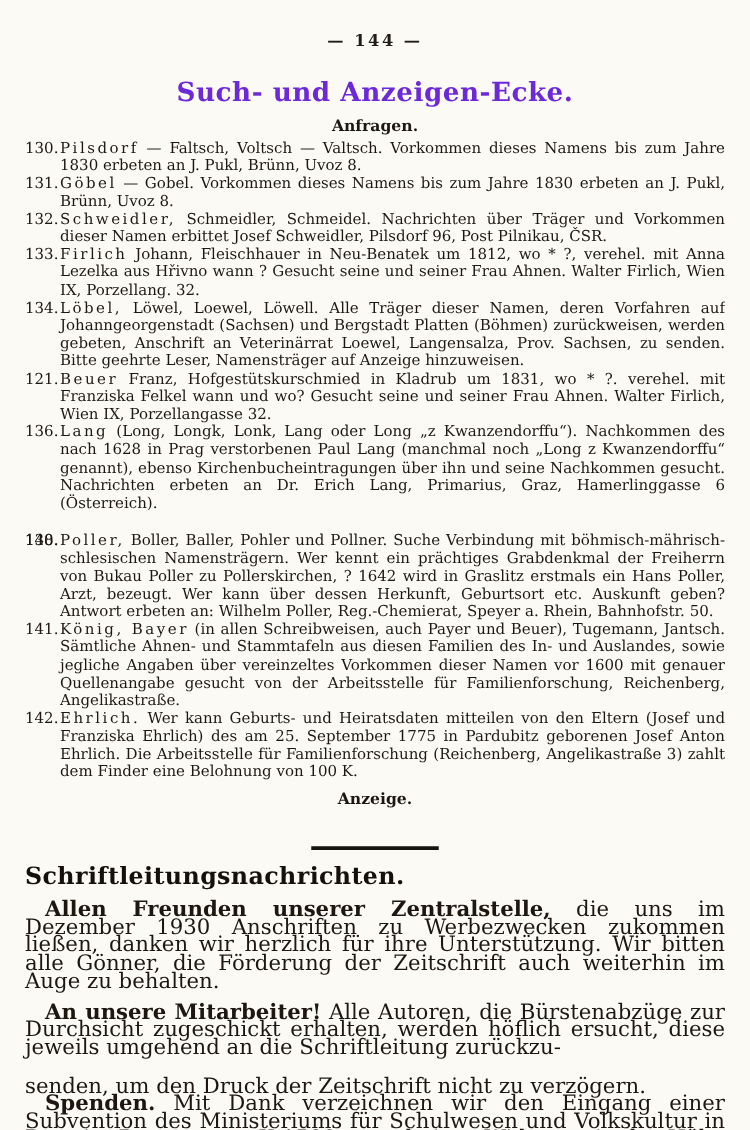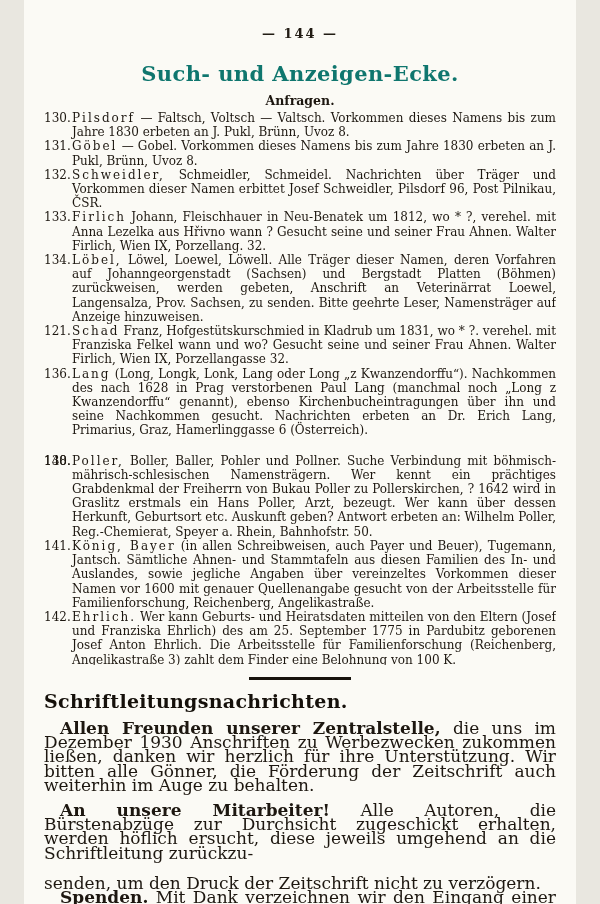--- a/index.html
+++ b/index.html
@@ -1,19 +1,19 @@
 <!DOCTYPE html>
 <html><head>
 <meta charset="utf-8">
 <style>
   html, body { margin: 0; padding: 0; }
   body { background: #e9e7e0; }
   .page {
     position: relative;
-    width: 552px; height: 904px;
+    width: 600px; height: 904px;
     margin: 0 auto;
     background: #fbfaf5;
     box-sizing: border-box;
     padding: 26px 20px 0 20px;
     font-family: "DejaVu Serif", "Liberation Serif", serif;
     color: #1d1710;
     overflow: hidden;
   }
   .pagenum {
     text-align: center;
@@ -21,21 +21,21 @@
     font-weight: bold;
     letter-spacing: 2px;
     color: #221c14;
   }
   .title1 {
     margin: 20px 0 7px 0;
     text-align: center;
     font-size: 21px;
     font-weight: bold;
     letter-spacing: 0.4px;
-    color: #0f766e;
+    color: #6d28d9;
   }
   .title2 {
     margin: 4px 0 9px 0;
     font-size: 19px;
     font-weight: bold;
     letter-spacing: 0.3px;
     color: #15100a;
   }
   .cols { display: flex; gap: 16px; flex-direction: column; }
   .col { flex: 1 1 0; min-width: 0; text-align: justify; }
@@ -85,21 +85,21 @@
 
   <div class="cols s1cols">
     <div class="col">
       <div class="subhead">Anfragen.</div>
       <div id="s1-left">
           <div class="entry"><span class="num">130.</span><span class="lead">Pilsdorf</span> <span>— Faltsch, Voltsch — Valtsch. Vorkommen dieses Namens bis zum Jahre 1830 erbeten an J. Pukl, Brünn, Uvoz 8.</span></div>
           <div class="entry"><span class="num">131.</span><span class="lead">Göbel</span> <span>— Gobel. Vorkommen dieses Namens bis zum Jahre 1830 erbeten an J. Pukl, Brünn, Uvoz 8.</span></div>
           <div class="entry"><span class="num">132.</span><span class="lead">Schweidler,</span> <span>Schmeidler, Schmeidel. Nachrichten über Träger und Vorkommen dieser Namen erbittet Josef Schweidler, Pilsdorf 96, Post Pilnikau, ČSR.</span></div>
           <div class="entry"><span class="num">133.</span><span class="lead">Firlich</span> <span>Johann, Fleischhauer in Neu-Benatek um 1812, wo * ?, verehel. mit Anna Lezelka aus Hřivno wann ? Gesucht seine und seiner Frau Ahnen. Walter Firlich, Wien IX, Porzellang. 32.</span></div>
           <div class="entry"><span class="num">134.</span><span class="lead">Löbel,</span> <span>Löwel, Loewel, Löwell. Alle Träger dieser Namen, deren Vorfahren auf Johanngeorgenstadt (Sachsen) und Bergstadt Platten (Böhmen) zurückweisen, werden gebeten, Anschrift an Veterinärrat Loewel, Langensalza, Prov. Sachsen, zu senden. Bitte geehrte Leser, Namensträger auf Anzeige hinzuweisen.</span></div>
-          <div class="entry"><span class="num">121.</span><span class="lead">Schad</span> <span>Franz, Hofgestütskurschmied in Kladrub um 1831, wo * ?. verehel. mit Franziska Felkel wann und wo? Gesucht seine und seiner Frau Ahnen. Walter Firlich, Wien IX, Porzellangasse 32.</span></div>
+          <div class="entry"><span class="num">121.</span><span class="lead">Beuer</span> <span>Franz, Hofgestütskurschmied in Kladrub um 1831, wo * ?. verehel. mit Franziska Felkel wann und wo? Gesucht seine und seiner Frau Ahnen. Walter Firlich, Wien IX, Porzellangasse 32.</span></div>
           <div class="entry"><span class="num">136.</span><span class="lead">Lang</span> <span>(Long, Longk, Lonk, Lang oder Long „z Kwanzendorffu“). Nachkommen des nach 1628 in Prag verstorbenen Paul Lang (manchmal noch „Long z Kwanzendorffu“ genannt), ebenso Kirchenbucheintragungen über ihn und seine Nachkommen gesucht. Nachrichten erbeten an Dr. Erich Lang, Primarius, Graz, Hamerlinggasse 6 (Österreich).</span></div>
         </div>
     </div>
     <div class="col">
       <div id="s1-right">
           <div class="entry"><span class="num">138.</span></div>
           <div class="entry"><span class="num">140.</span><span class="lead">Poller,</span> <span>Boller, Baller, Pohler und Pollner. Suche Verbindung mit böhmisch-mährisch-schlesischen Namensträgern. Wer kennt ein prächtiges Grabdenkmal der Freiherrn von Bukau Poller zu Pollerskirchen, ? 1642 wird in Graslitz erstmals ein Hans Poller, Arzt, bezeugt. Wer kann über dessen Herkunft, Geburtsort etc. Auskunft geben? Antwort erbeten an: Wilhelm Poller, Reg.-Chemierat, Speyer a. Rhein, Bahnhofstr. 50.</span></div>
           <div class="entry"><span class="num">141.</span><span class="lead">König, Bayer</span> <span>(in allen Schreibweisen, auch Payer und Beuer), Tugemann, Jantsch. Sämtliche Ahnen- und Stammtafeln aus diesen Familien des In- und Auslandes, sowie jegliche Angaben über vereinzeltes Vorkommen dieser Namen vor 1600 mit genauer Quellenangabe gesucht von der Arbeitsstelle für Familienforschung, Reichenberg, Angelikastraße.</span></div>
           <div class="entry"><span class="num">142.</span><span class="lead">Ehrlich.</span> <span>Wer kann Geburts- und Heiratsdaten mitteilen von den Eltern (Josef und Franziska Ehrlich) des am 25. September 1775 in Pardubitz geborenen Josef Anton Ehrlich. Die Arbeitsstelle für Familienforschung (Reichenberg, Angelikastraße 3) zahlt dem Finder eine Belohnung von 100 K.</span></div>
         </div>

